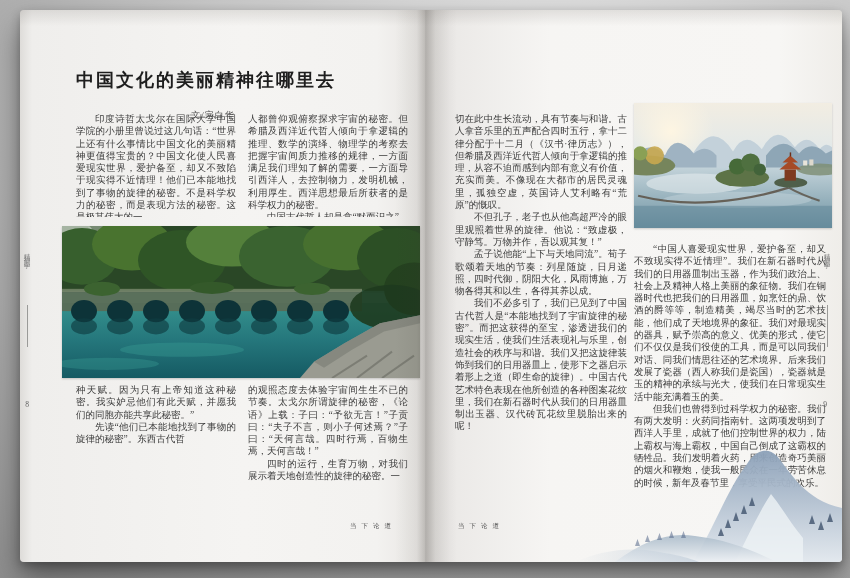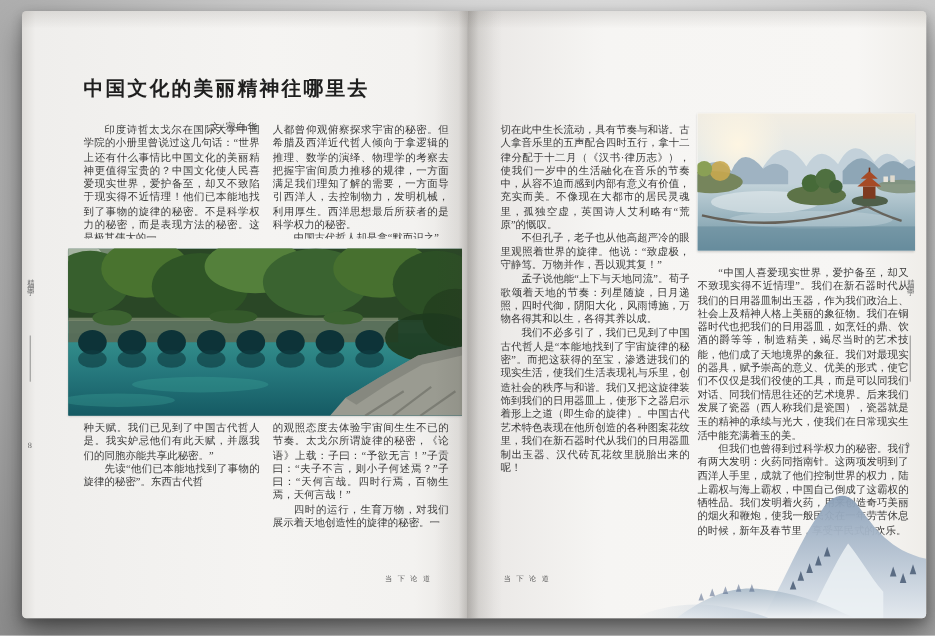--- a/index.html
+++ b/index.html
@@ -118,38 +118,38 @@
         <ellipse cx="250" cy="62" rx="18" ry="6" fill="#3c6330"></ellipse>
         <ellipse cx="330" cy="80" rx="42" ry="22" fill="#1e3a1e" opacity="0.9"></ellipse>
         <path d="M238,150 L358,150 L358,88 L318,96 L282,116 L252,134 Z" fill="#9a9b91"></path>
         <path d="M252,134 L282,116 L318,96 L358,88 L358,96 L322,104 L290,122 L262,140 Z" fill="#7e8077" opacity="0.7"></path>
         <path d="M270,150 L305,128 M295,150 L330,124 M320,150 L352,128" stroke="#6f7168" stroke-width="2" fill="none" opacity="0.7"></path>
         <ellipse cx="120" cy="122" rx="62" ry="7" fill="#3fa89c" opacity="0.32"></ellipse>
         <ellipse cx="45" cy="136" rx="52" ry="6" fill="#46b0a2" opacity="0.28"></ellipse>
       </svg>
 
       <div class="col bc1">
-        <p>种天赋。我们已见到了中国古代哲人是。我实妒忌他们有此天赋，并愿我们的同胞亦能共享此秘密。”</p>
+        <p>种天赋。因为只有上帝知道这种秘密。我实妒忌他们有此天赋，并愿我们的同胞亦能共享此秘密。”</p>
         <p class="ind">先读“他们已本能地找到了事物的旋律的秘密”。东西古代哲</p>
       </div>
       <div class="col bc2">
         <p>的观照态度去体验宇宙间生生不已的节奏。太戈尔所谓旋律的秘密，《论语》上载：子曰：“予欲无言！”子贡曰：“夫子不言，则小子何述焉？”子曰：“天何言哉。四时行焉，百物生焉，天何言哉！”</p>
         <p class="ind">四时的运行，生育万物，对我们展示着天地创造性的旋律的秘密。一</p>
       </div>
 
       <div class="footer lfoot">当下论道</div>
     </div>
 
     <div class="page right">
       <div class="side-tab rtab">精神国学</div>
       <div class="side-rule rrule"></div>
       <div class="pagenum rnum">9</div>
 
       <div class="col rc1">
-        <p>切在此中生长流动，具有节奏与和谐。古人拿音乐里的五声配合四时五行，拿十二律分配于十二月（《汉书·律历志》），使我们一岁中的生活融化在音乐的节奏中，从容不迫而感到内部有意义有价值，充实而美。不像现在大都市的居民灵魂里，孤独空虚，英国诗人艾利略有“荒原”的慨叹。</p>
+        <p>切在此中生长流动，具有节奏与和谐。古人拿音乐里的五声配合四时五行，拿十二律分配于十二月（《汉书·律历志》），但希腊及西洋近代哲人倾向于拿逻辑的推理，从容不迫而感到内部有意义有价值，充实而美。不像现在大都市的居民灵魂里，孤独空虚，英国诗人艾利略有“荒原”的慨叹。</p>
         <p class="ind">不但孔子，老子也从他高超严冷的眼里观照着世界的旋律。他说：“致虚极，守静笃。万物并作，吾以观其复！”</p>
         <p class="ind">孟子说他能“上下与天地同流”。荀子歌颂着天地的节奏：列星随旋，日月递照，四时代御，阴阳大化，风雨博施，万物各得其和以生，各得其养以成。</p>
         <p class="ind">我们不必多引了，我们已见到了中国古代哲人是“本能地找到了宇宙旋律的秘密”。而把这获得的至宝，渗透进我们的现实生活，使我们生活表现礼与乐里，创造社会的秩序与和谐。我们又把这旋律装饰到我们的日用器皿上，使形下之器启示着形上之道（即生命的旋律）。中国古代艺术特色表现在他所创造的各种图案花纹里，我们在新石器时代从我们的日用器皿制出玉器、汉代砖瓦花纹里脱胎出来的呢！</p>
       </div>
 
       <svg class="photo2" viewBox="0 0 192 124" preserveAspectRatio="none">
         <defs>
           <linearGradient id="sky" x1="0" y1="0" x2="0" y2="1">
             <stop offset="0" stop-color="#f2ede2"></stop>
               <stop offset="1" stop-color="#dae6ec"></stop>

